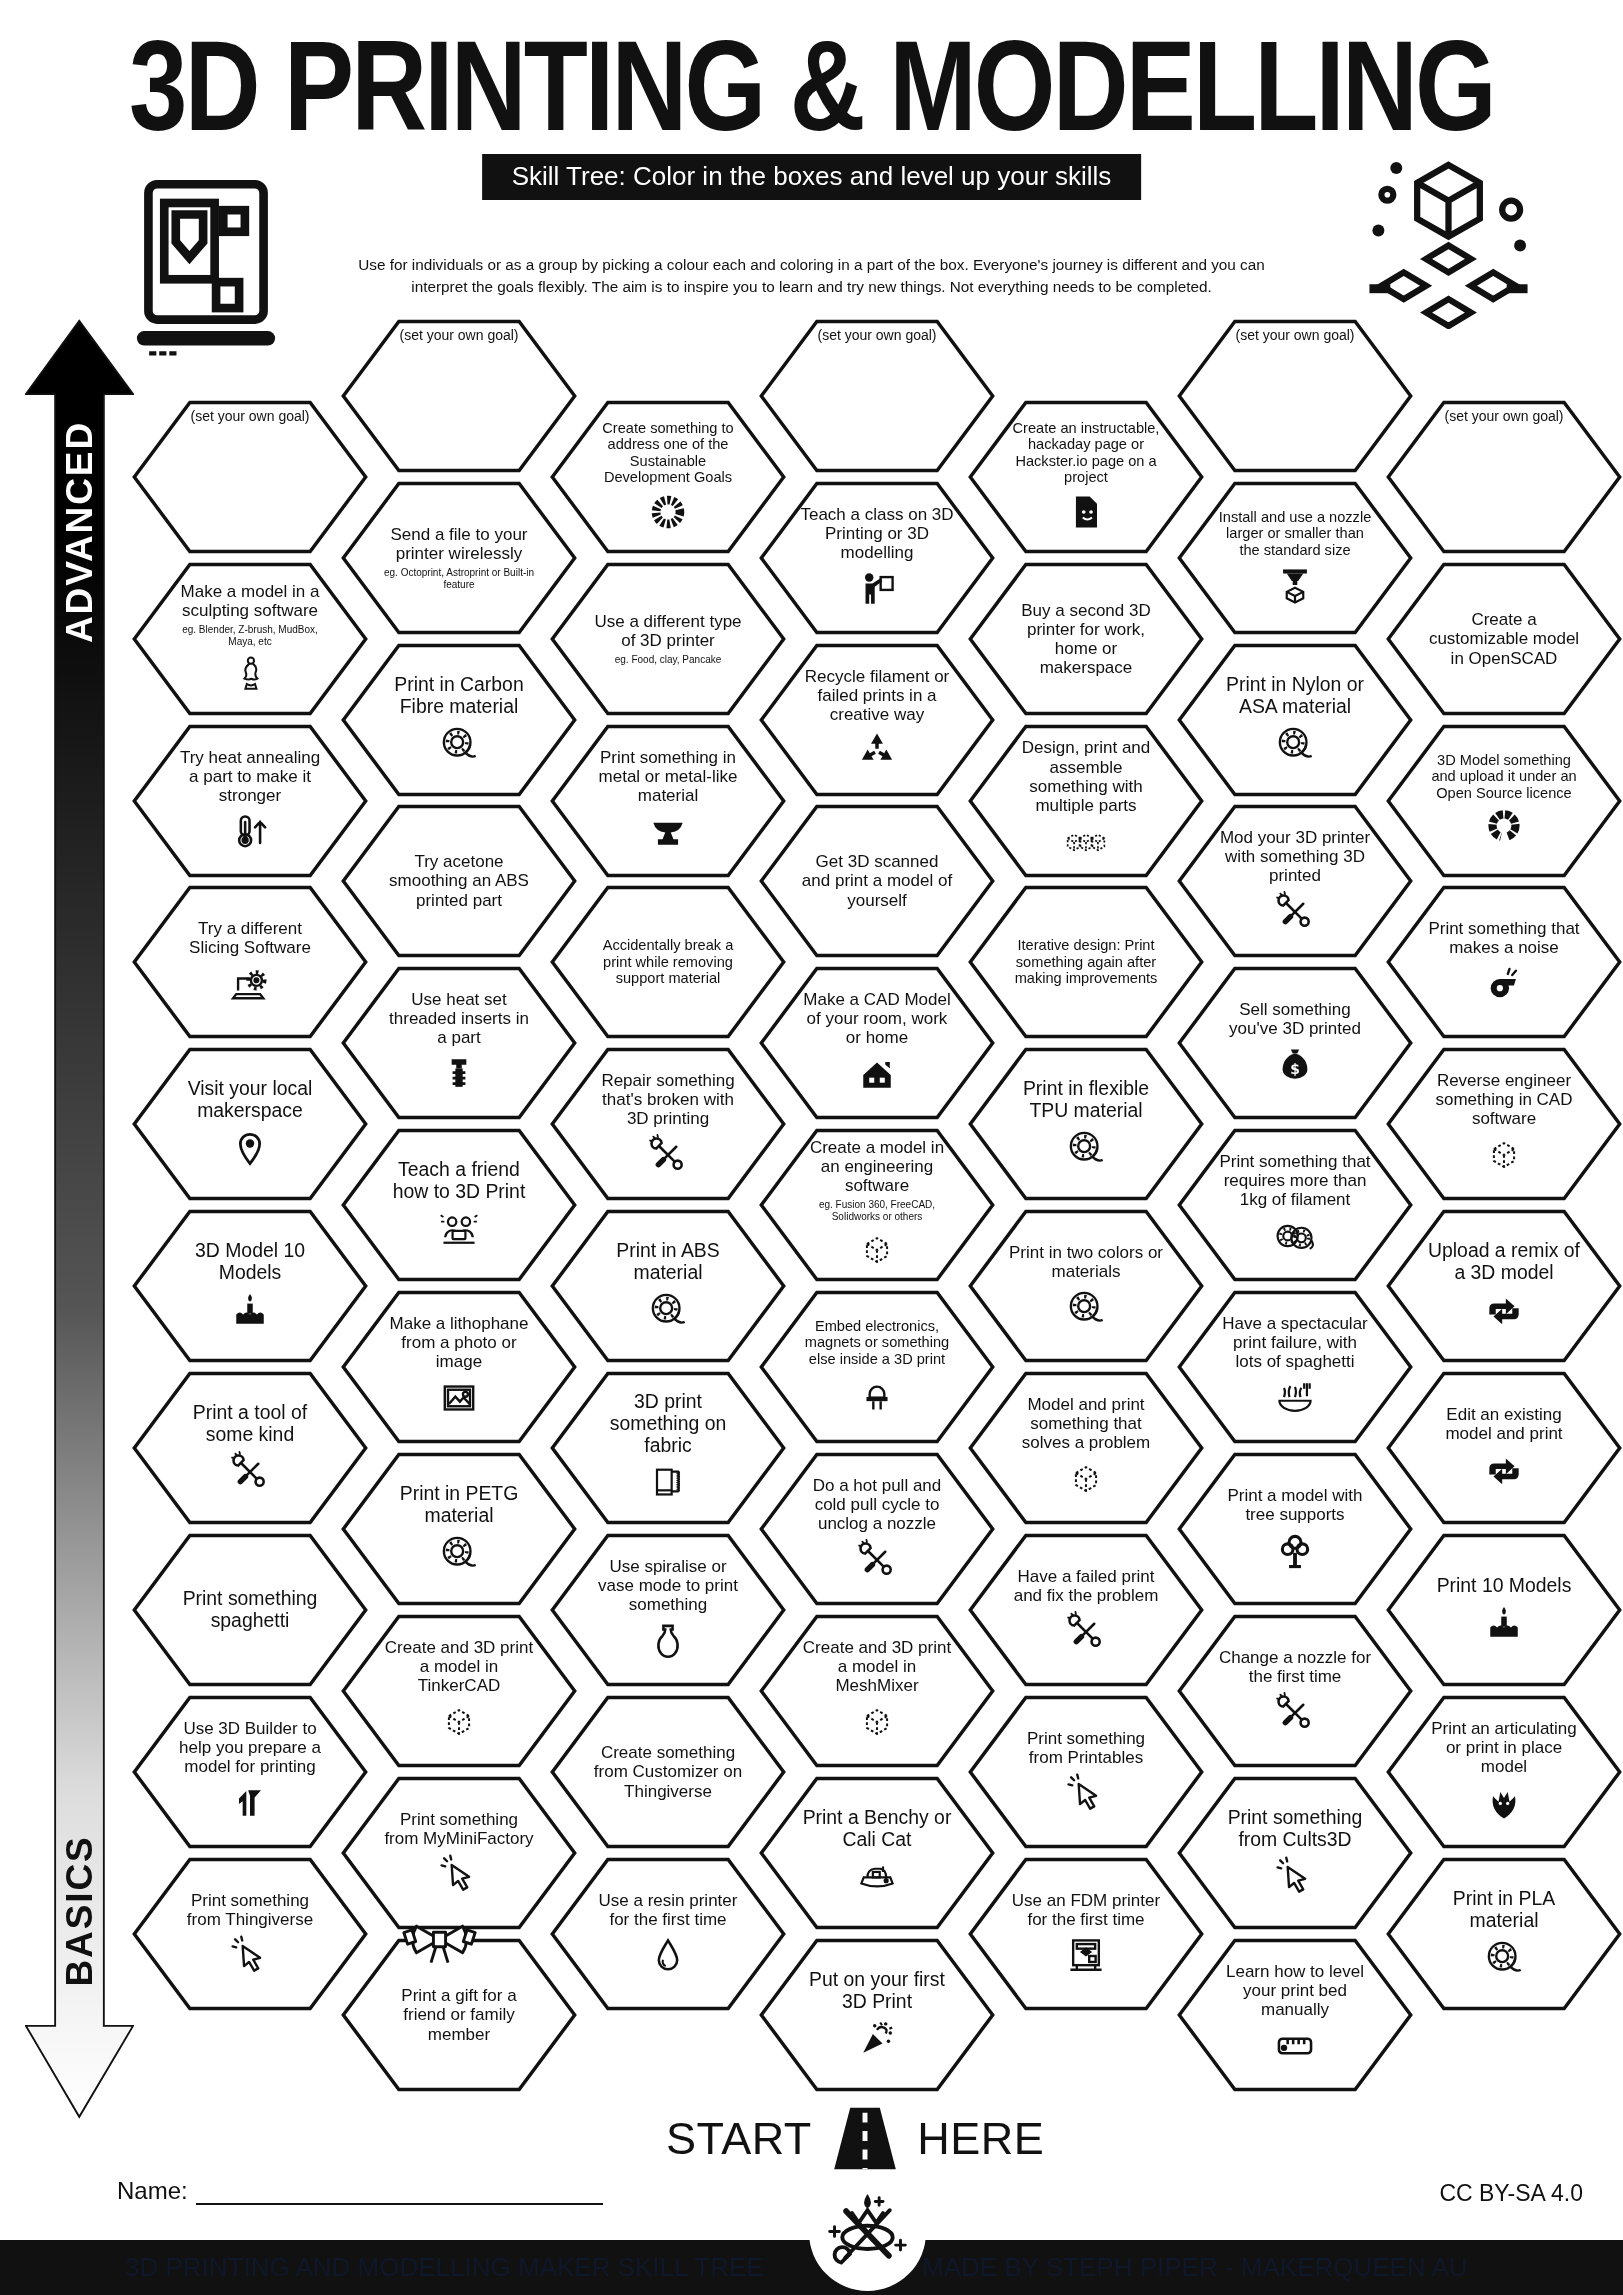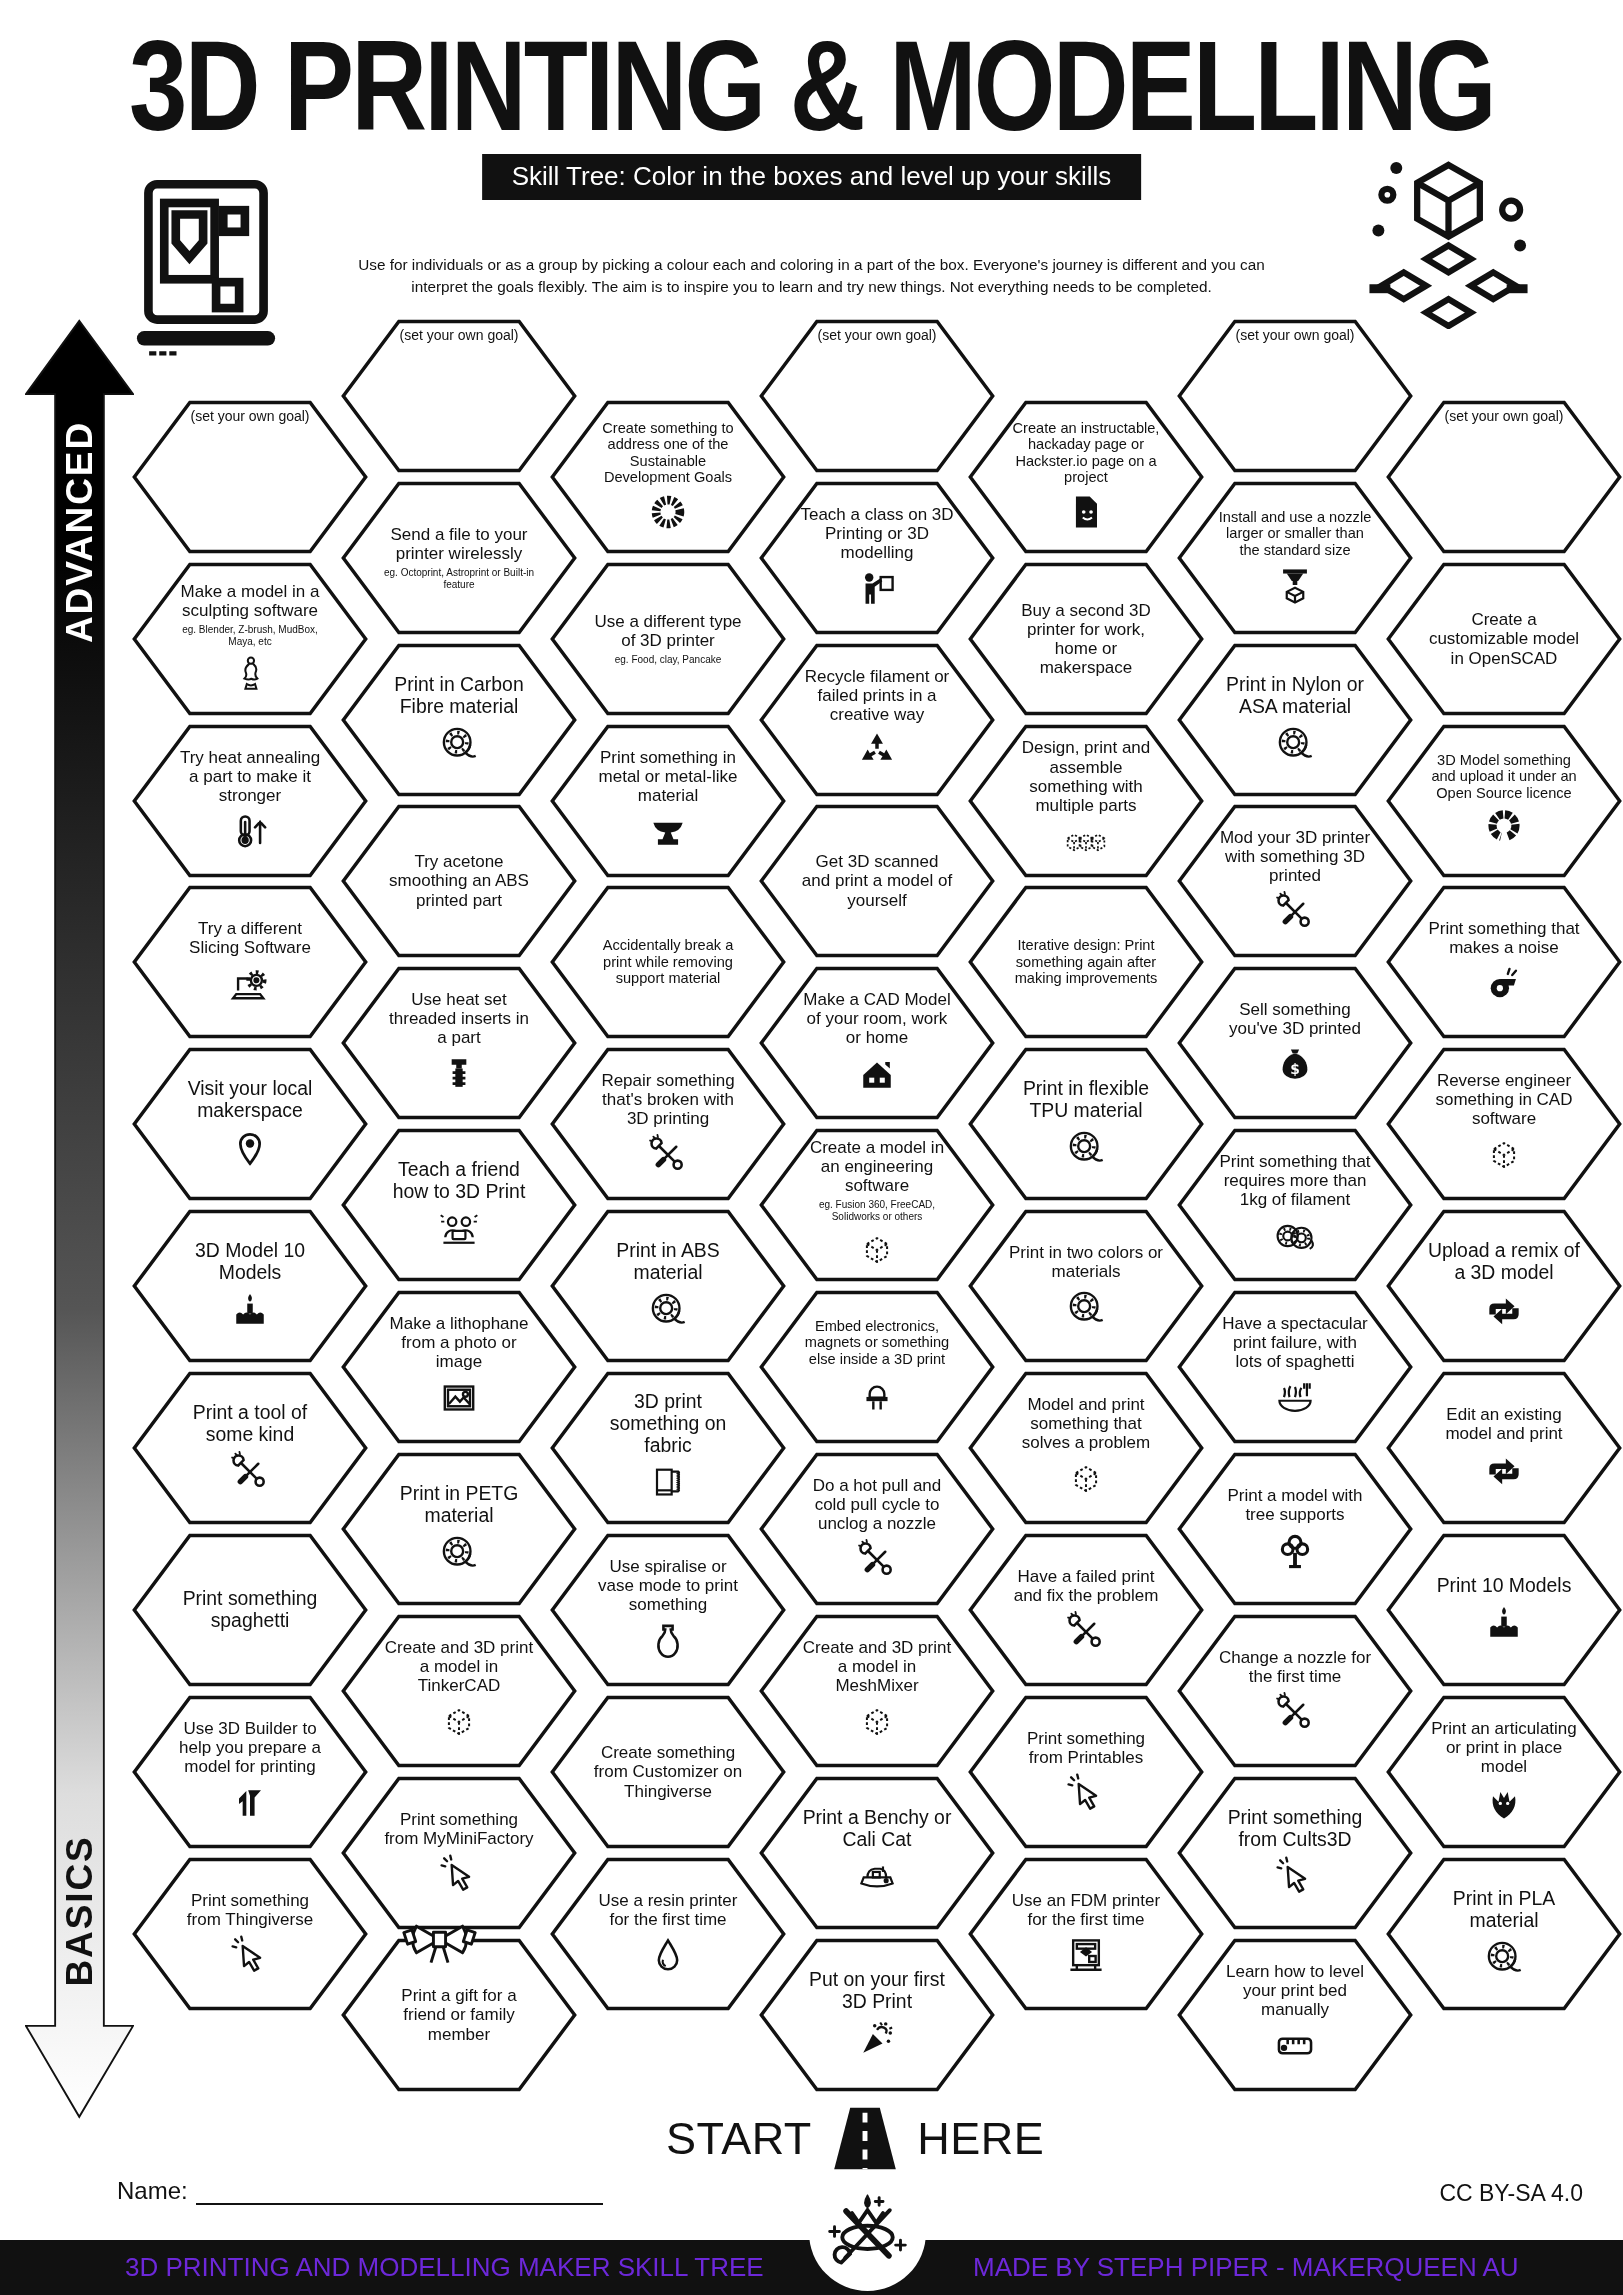--- a/index.html
+++ b/index.html
@@ -36,22 +36,22 @@
   .hex-icon-float{position:absolute;top:-24px;left:59px;width:79px;height:51px;}
   .hex-icon-float svg{width:100%;height:100%;}
   
   .start-here{position:absolute;left:666px;top:2104px;display:flex;align-items:center;gap:15.7px;}
   .start-here .word{font-size:45px;font-weight:400;letter-spacing:0.5px;}
   .start-here .road{width:74px;height:69px;}
   .name-row{position:absolute;left:117px;top:2177px;font-size:24px;display:flex;align-items:flex-end;gap:8.3px;}
   .name-line{display:inline-block;width:407px;border-bottom:2.3px solid #111;height:24px;}
   .license{position:absolute;right:40px;top:2180px;font-size:23px;}
   .footer-bar{position:absolute;left:0;top:2240px;width:1623px;height:56px;background:#111;}
-  .footer-text{position:absolute;color:#6d28d9;font-size:26px;top:2252px;white-space:nowrap;}
-  .footer-text.left{left:125px;} .footer-text.right{left:973px;}
+  .footer-text{position:absolute;color:#0f172a;font-size:26px;top:2252px;white-space:nowrap;}
+  .footer-text.left{left:125px;} .footer-text.right{left:922px;}
   .footer-logo{position:absolute;left:809px;top:2174px;width:117px;height:117px;border-radius:50%;
       background:#fff;display:flex;align-items:center;justify-content:center;}
   .footer-logo svg{width:97px;height:97px;}
 </style>
 </head>
 <body>
 
 <div class="page-title">3D PRINTING &amp; MODELLING</div>
 <div class="subtitle-bar">Skill Tree:  Color in the boxes and level up your skills</div>
 <div class="description">

